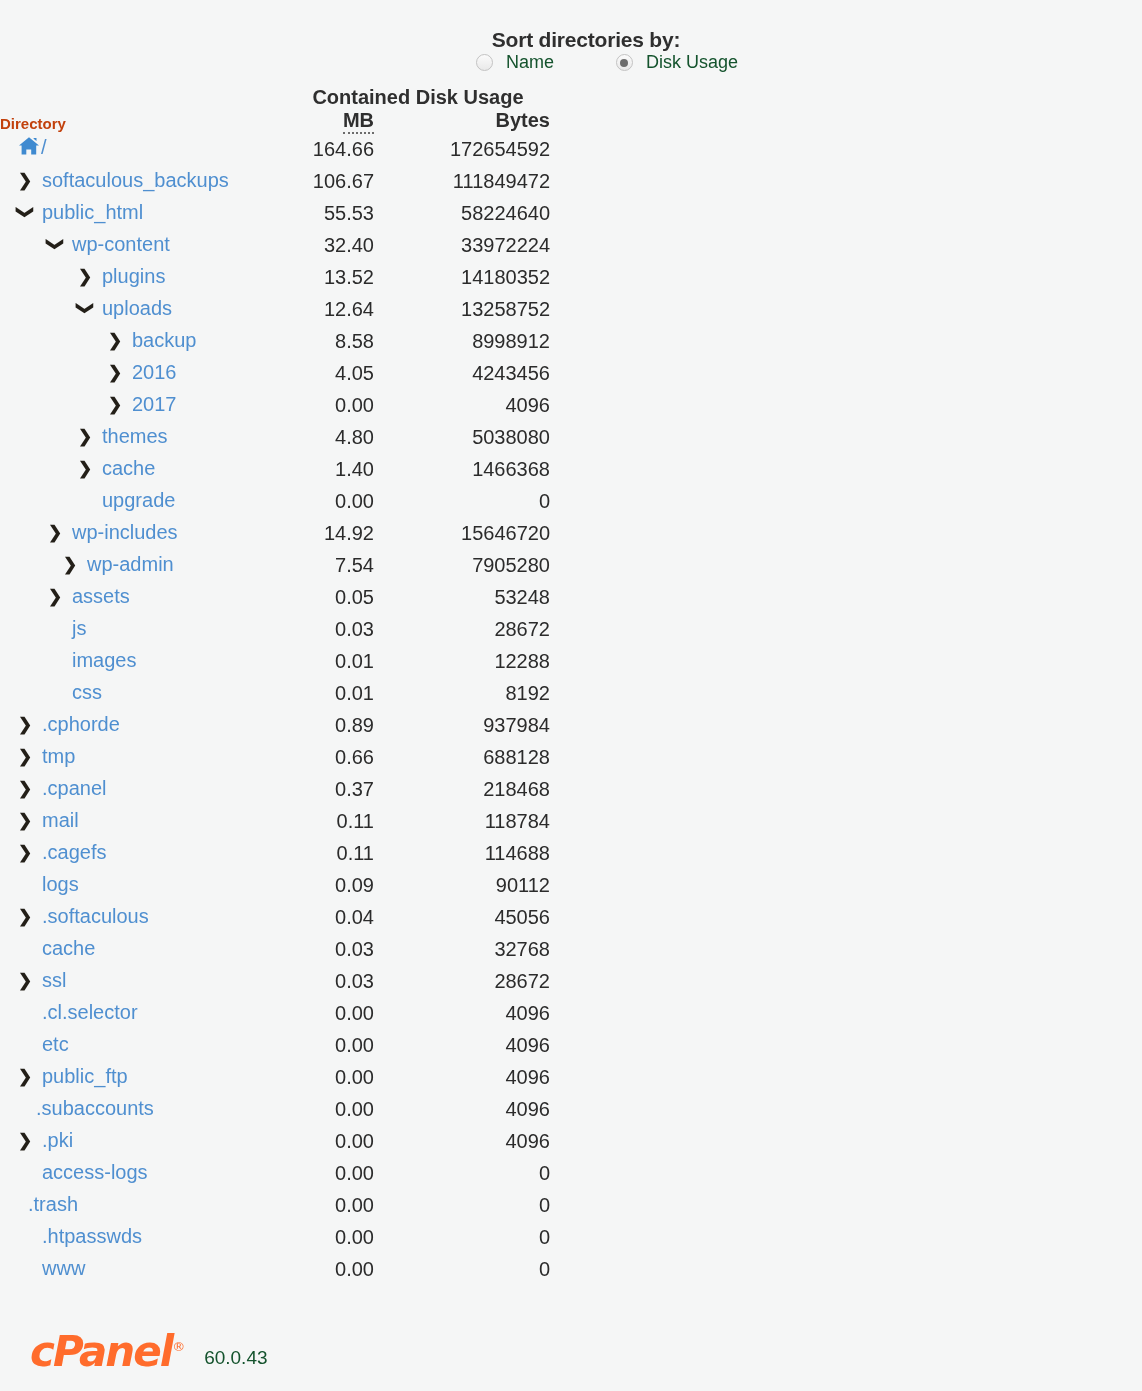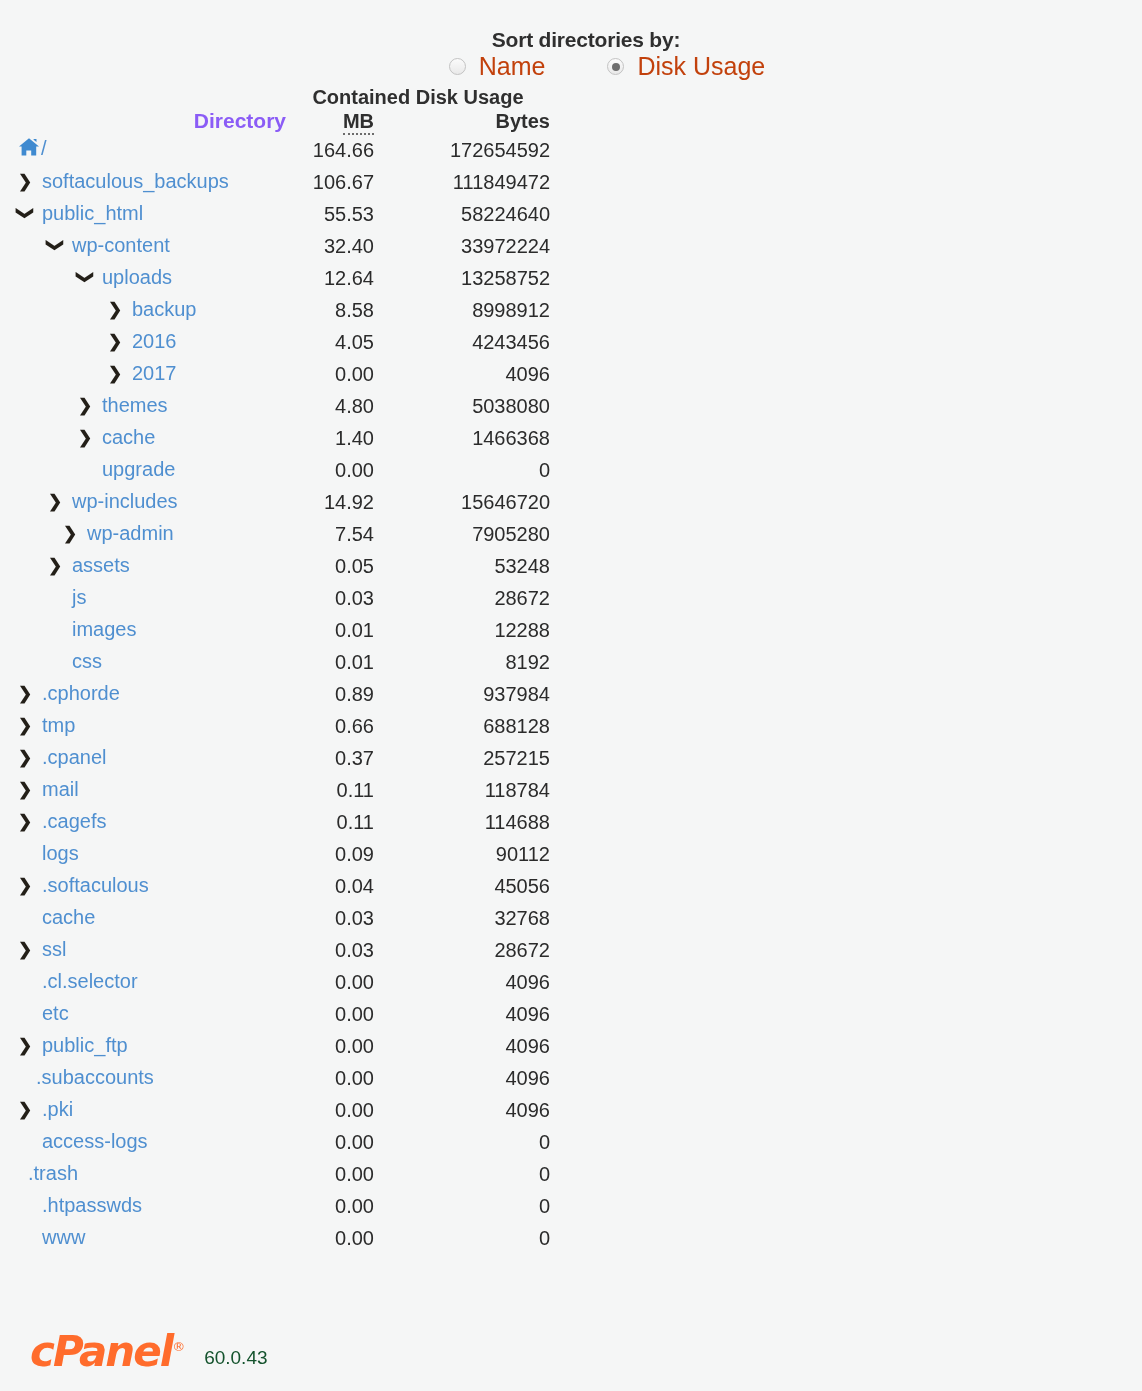--- a/index.html
+++ b/index.html
@@ -58,22 +58,22 @@
     left: 50%;
     top: 50%;
     width: 8px;
     height: 8px;
     margin-left: -4px;
     margin-top: -4px;
     border-radius: 50%;
     background: #6d6d6d;
   }
   .radio-text {
-    font-size: 25px;
-    color: #c2410c;
+    font-size: 18px;
+    color: #14532d;
     margin-left: 13px;
     white-space: nowrap;
   }
 
   
   .usage-table {
     margin-top: 22px;
     border-collapse: collapse;
     font-size: 20px;
   }
@@ -86,26 +86,26 @@
   .col-bytes { width: 176px; }
 
   .hdr-span {
     text-align: center;
     font-size: 20px;
     font-weight: bold;
     color: #2f2f2f;
     padding-bottom: 6px;
   }
   .hdr-dir {
-    font-size: 21px;
-    font-weight: bold;
-    color: #8b5cf6;
+    font-size: 15px;
+    font-weight: bold;
+    color: #c2410c;
     padding-left: 18px;
     padding-bottom: 3px;
-    text-align: right;
+    text-align: left;
   }
   .hdr-mb, .hdr-bytes {
     font-size: 20px;
     font-weight: bold;
     color: #2f2f2f;
     text-align: right;
     padding-bottom: 3px;
     padding-right: 2px;
   }
   .hdr-mb span.tipped {
@@ -237,20 +237,25 @@
         <td class="cell-dir" style="padding-left: 18px;"><span class="chev" style="transform: rotate(90deg) translateX(-1px);">❯</span><a class="dir-link">public_html</a></td>
         <td class="cell-num">55.53</td>
         <td class="cell-num">58224640</td>
       </tr>
       <tr class="row">
         <td class="cell-dir" style="padding-left: 48px;"><span class="chev" style="transform: rotate(90deg) translateX(-1px);">❯</span><a class="dir-link">wp-content</a></td>
         <td class="cell-num">32.40</td>
         <td class="cell-num">33972224</td>
       </tr>
       <tr class="row">
+        <td class="cell-dir" style="padding-left: 78px;"><span class="chev">❯</span><a class="dir-link">plugins</a></td>
+        <td class="cell-num">13.52</td>
+        <td class="cell-num">14180352</td>
+      </tr>
+      <tr class="row">
         <td class="cell-dir" style="padding-left: 78px;"><span class="chev" style="transform: rotate(90deg) translateX(-1px);">❯</span><a class="dir-link">uploads</a></td>
         <td class="cell-num">12.64</td>
         <td class="cell-num">13258752</td>
       </tr>
       <tr class="row">
         <td class="cell-dir" style="padding-left: 108px;"><span class="chev">❯</span><a class="dir-link">backup</a></td>
         <td class="cell-num">8.58</td>
         <td class="cell-num">8998912</td>
       </tr>
       <tr class="row">
@@ -314,21 +319,21 @@
         <td class="cell-num">937984</td>
       </tr>
       <tr class="row">
         <td class="cell-dir" style="padding-left: 18px;"><span class="chev">❯</span><a class="dir-link">tmp</a></td>
         <td class="cell-num">0.66</td>
         <td class="cell-num">688128</td>
       </tr>
       <tr class="row">
         <td class="cell-dir" style="padding-left: 18px;"><span class="chev">❯</span><a class="dir-link">.cpanel</a></td>
         <td class="cell-num">0.37</td>
-        <td class="cell-num">257215</td>
+        <td class="cell-num">218468</td>
       </tr>
       <tr class="row">
         <td class="cell-dir" style="padding-left: 18px;"><span class="chev">❯</span><a class="dir-link">mail</a></td>
         <td class="cell-num">0.11</td>
         <td class="cell-num">118784</td>
       </tr>
       <tr class="row">
         <td class="cell-dir" style="padding-left: 18px;"><span class="chev">❯</span><a class="dir-link">.cagefs</a></td>
         <td class="cell-num">0.11</td>
         <td class="cell-num">114688</td>

